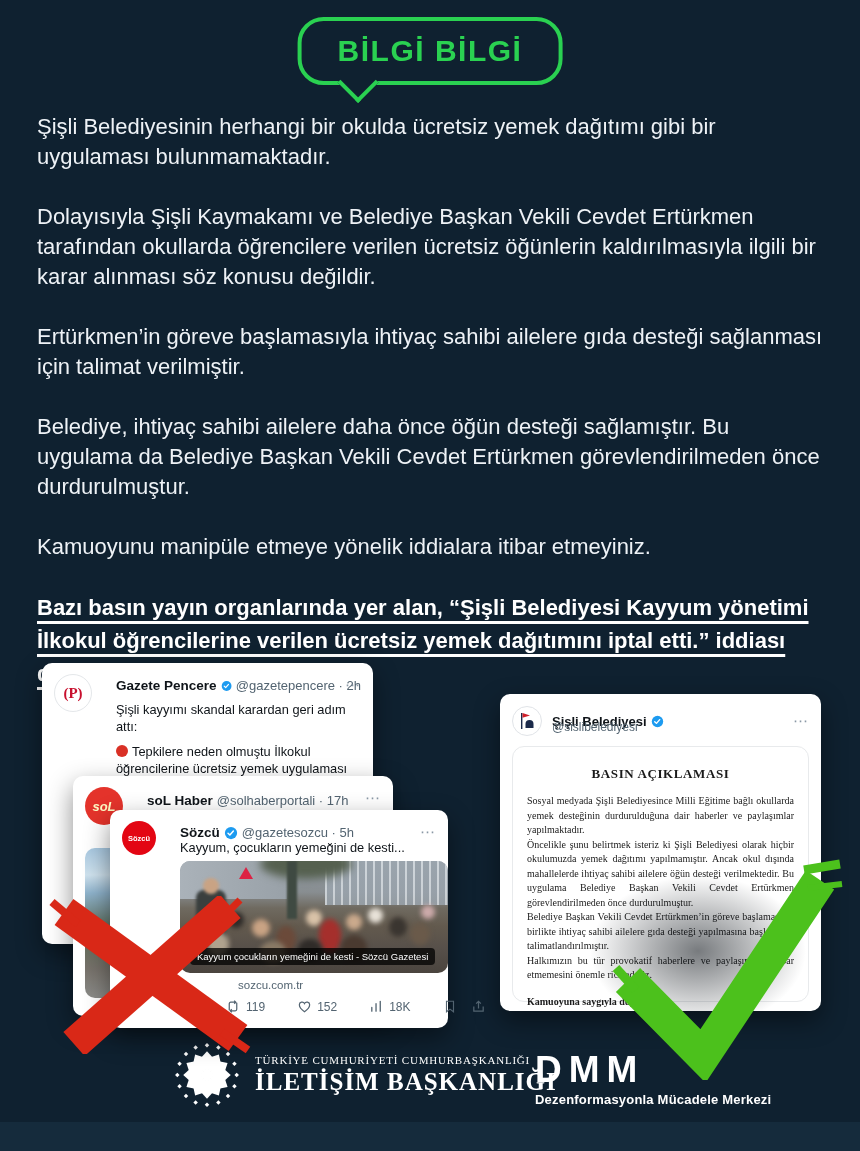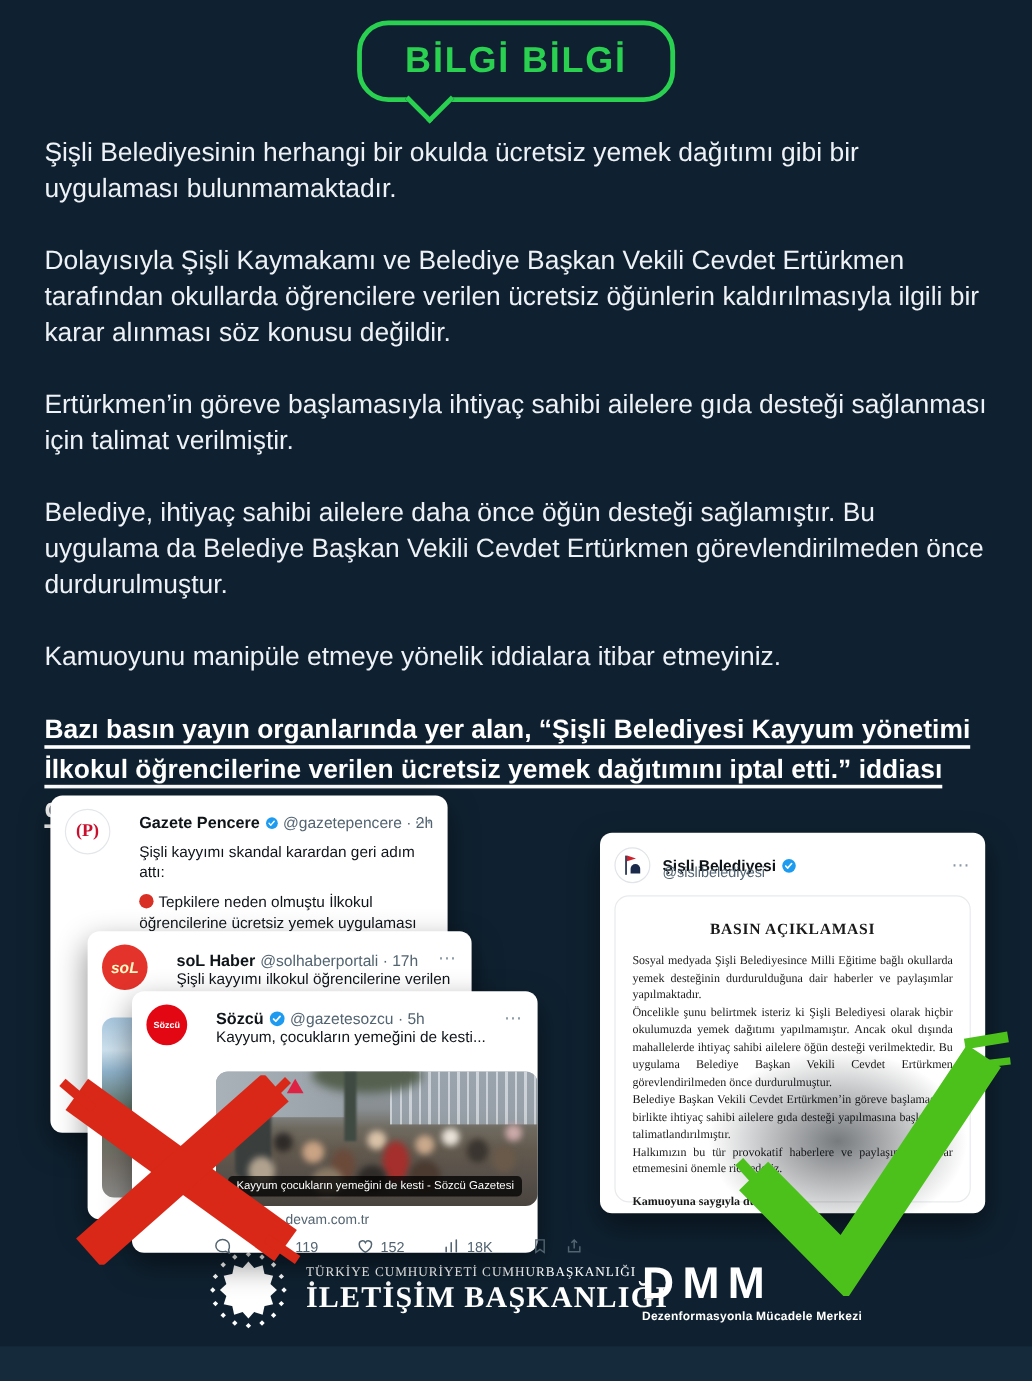--- a/index.html
+++ b/index.html
@@ -39,24 +39,24 @@
   .pstrip{position:absolute;left:74px;right:12px;top:230px;height:46px;border-radius:10px;
     background:linear-gradient(90deg,#77858f,#5a6a4a 14%,#b5433a 24%,#7a8a9a 34%,#4a4a42 48%,#8a9a6a 62%,#3a3a35 78%,#98a0a6 100%);}
   .av-gp{background:#fff;border:1px solid #e4e7ea;color:#c8102e;font-family:"Liberation Serif",serif;font-size:15px;}
 
   .card2{left:73px;top:126px;width:320px;height:240px;padding:11px 12px;z-index:2;}
   .av-sol{background:#e4332b;color:#fef9c3;font-style:italic;font-size:13px;}
   .card2 .content{margin-left:62px;margin-top:-32px;}
   .strip2{position:absolute;left:12px;top:72px;width:260px;height:150px;border-radius:10px;
     background:linear-gradient(180deg,#a8c8e0 0%,#cfe2ee 18%,#8fb3cc 30%,#5a6a55 55%,#76716a 80%,#8b8b88 100%);}
 
-  .card3{left:110px;top:176px;width:338px;height:218px;padding:11px 12px;z-index:3;}
+  .card3{left:110px;top:160px;width:338px;height:218px;padding:11px 12px;z-index:3;}
   .av-soz{width:34px;height:34px;background:#e30613;color:#fff;font-size:7.5px;}
   .card3 .content{margin-left:58px;margin-top:-30px;}
-  .photo{position:relative;margin-top:20px;width:268px;height:112px;border-radius:10px;overflow:hidden;
+  .photo{position:relative;margin-top:4px;width:268px;height:112px;border-radius:10px;overflow:hidden;
     background:linear-gradient(180deg,#9ba3ab 0%,#8e959c 16%,#888d90 28%,#6f6a60 42%,#635a4e 58%,#57504a 78%,#4a443e 100%);}
   .fence{position:absolute;right:0;top:0;width:46%;height:40%;opacity:.85;
     background:repeating-linear-gradient(90deg,#d7dde2 0 2px,#9aa4ad 2px 8px);}
   .bldg{position:absolute;left:0;top:0;width:40%;height:34%;background:linear-gradient(90deg,#aab2b9,#99a1a8);}
   .tree{position:absolute;left:40%;top:0;width:10px;height:52%;background:#3f4a42;filter:blur(1px);}
   .canopy{position:absolute;left:30%;top:-12px;width:34%;height:30px;border-radius:50%;background:#55604f;filter:blur(4px);}
   .sign{position:absolute;left:22%;top:6%;width:0;height:0;border-left:7px solid transparent;border-right:7px solid transparent;border-bottom:12px solid #d24;filter:blur(.4px);}
   .crowd span{position:absolute;border-radius:50%;filter:blur(2.5px);}
   .man{position:absolute;left:6%;top:26%;width:30px;height:60px;background:#3a3f3e;border-radius:8px;filter:blur(1.5px);}
   .man::before{content:"";position:absolute;top:-12px;left:7px;width:16px;height:16px;border-radius:50%;background:#c9a384;}
@@ -83,21 +83,21 @@
     background:radial-gradient(closest-side,rgba(8,14,20,.55),rgba(8,14,20,0) 72%);}
   .check{position:absolute;left:608px;top:208px;z-index:5;}
 
   
   .gov{position:absolute;left:174px;top:1042px;display:flex;align-items:center;gap:15px;color:#fff;}
   .gov .txt{font-family:"Liberation Serif",serif;}
   .gov .l1{font-size:11px;letter-spacing:.8px;}
   .gov .l2{font-size:25px;font-weight:bold;letter-spacing:1px;margin-top:2px;}
   .dmm{position:absolute;left:535px;top:1051px;color:#fff;}
   .dmm .mark{font-size:37px;font-weight:700;letter-spacing:7px;line-height:1;}
-  .dmm .sub{font-size:10px;font-weight:bold;margin-top:4px;letter-spacing:.2px;}
+  .dmm .sub{font-size:13px;font-weight:bold;margin-top:4px;letter-spacing:.2px;}
   .bottombar{position:absolute;left:0;top:1122px;width:860px;height:29px;background:var(--bg2);}
 </style>
 </head>
 <body>
 
 <div class="stage">
 
   <div class="badge">
     <span>BİLGİ BİLGİ</span>
   </div>
@@ -193,21 +193,21 @@
             <span style="left:78%;top:50%;width:18px;height:20px;background:#3a3530;"></span>
             <span style="left:86%;top:56%;width:20px;height:22px;background:#6a5a4a;"></span>
             <span style="left:60%;top:66%;width:26px;height:26px;background:#4a3a30;"></span>
             <span style="left:30%;top:72%;width:26px;height:22px;background:#8a7a66;"></span>
             <span style="left:10%;top:64%;width:22px;height:24px;background:#b0a28e;"></span>
             <span style="left:90%;top:40%;width:14px;height:14px;background:#caa;"></span>
             <span style="left:44%;top:70%;width:24px;height:22px;background:#2f2b28;"></span>
           </div>
           <div class="caption">Kayyum çocukların yemeğini de kesti - Sözcü Gazetesi</div>
         </div>
-        <div class="src">devam.com.tr</div>
+        <div class="src">sozcu.com.tr</div>
       </div>
       <div class="stats">
         <span class="st">
           <svg width="15" height="15" viewBox="0 0 16 16" fill="none" stroke="#536471" stroke-width="1.3">
               <path d="M14 7.5a6 5.5 0 1 0-6 5.5c.6 0 1.4 0 2.5-.4L14 14l-.7-2.8A5.4 5.4 0 0 0 14 7.5z"></path>
             </svg>
         </span>
         <span class="st">
           <svg width="16" height="15" viewBox="0 0 16 16" fill="none" stroke="#536471" stroke-width="1.3">
               <path d="M4 12V5a1.6 1.6 0 0 1 1.6-1.6H11M9.3 1.7L11 3.4 9.3 5.1M12 4v7a1.6 1.6 0 0 1-1.6 1.6H5M6.7 14.3L5 12.6l1.7-1.7"></path>

